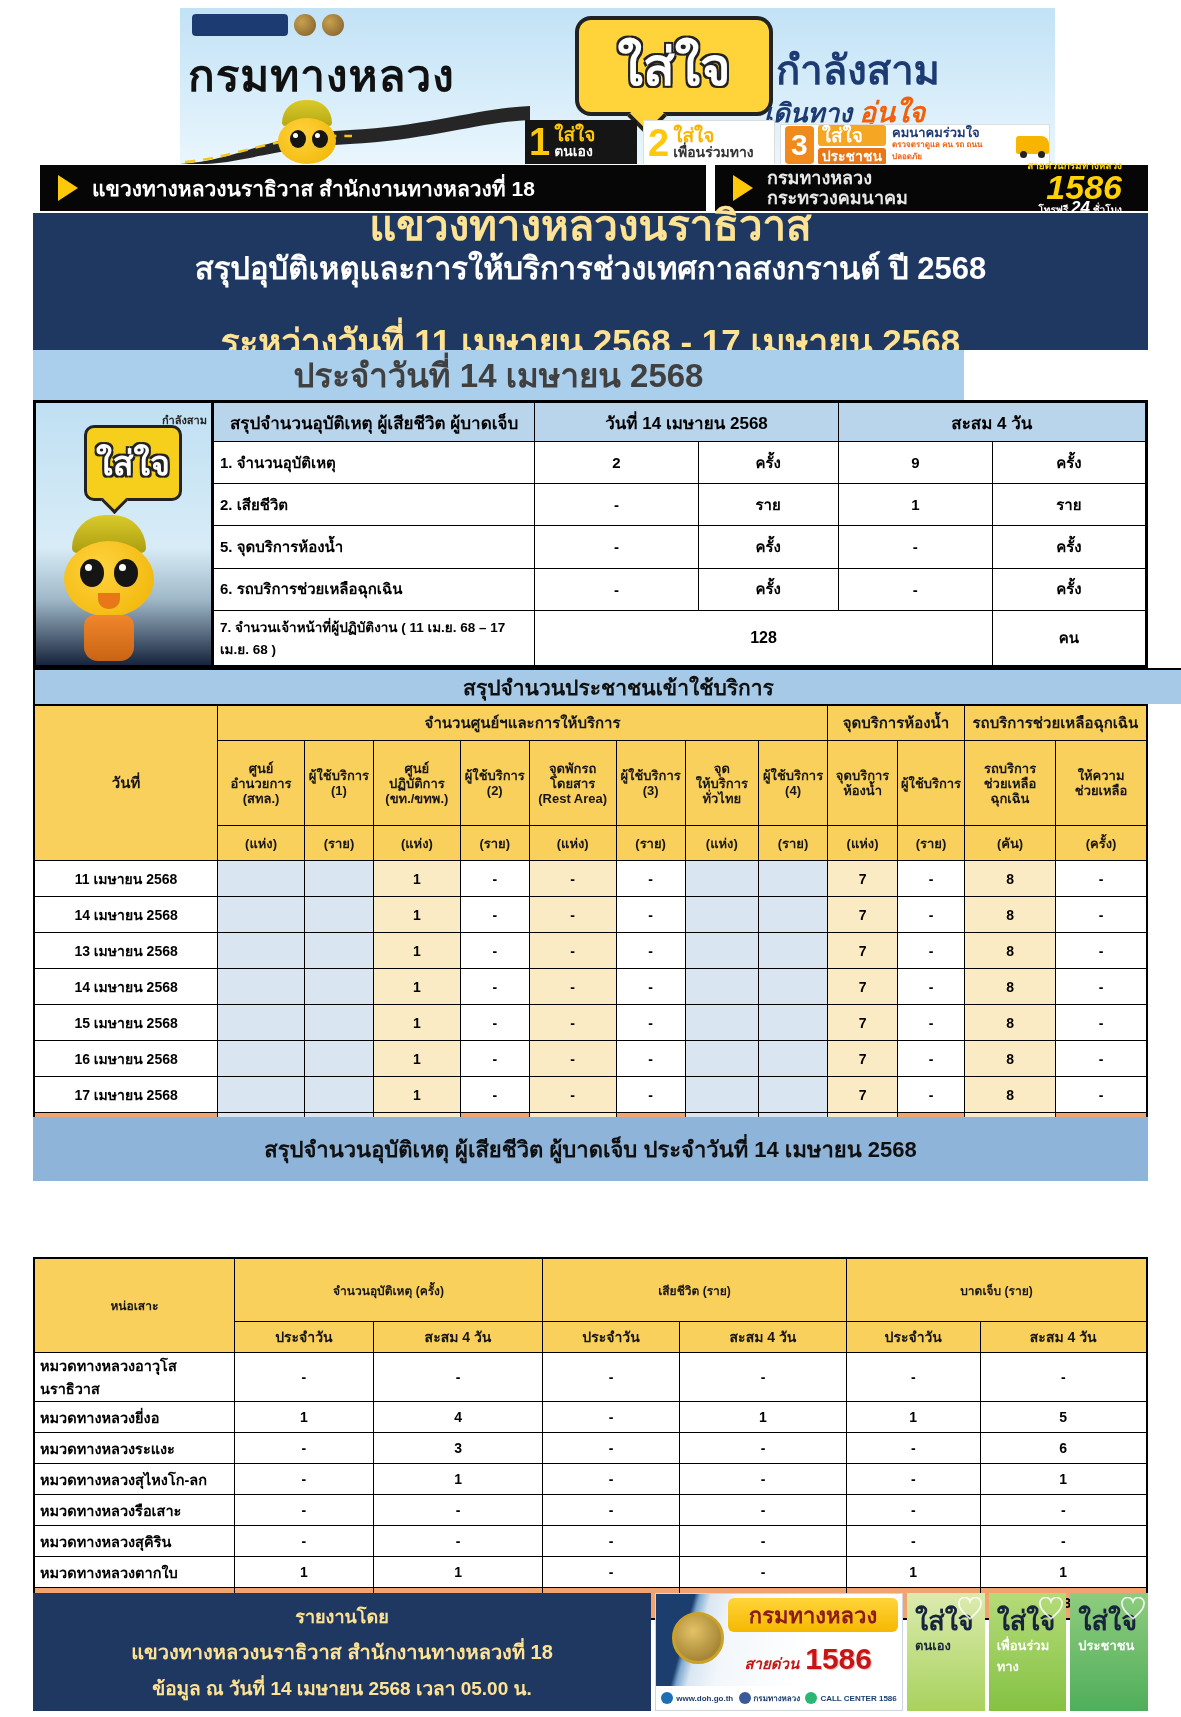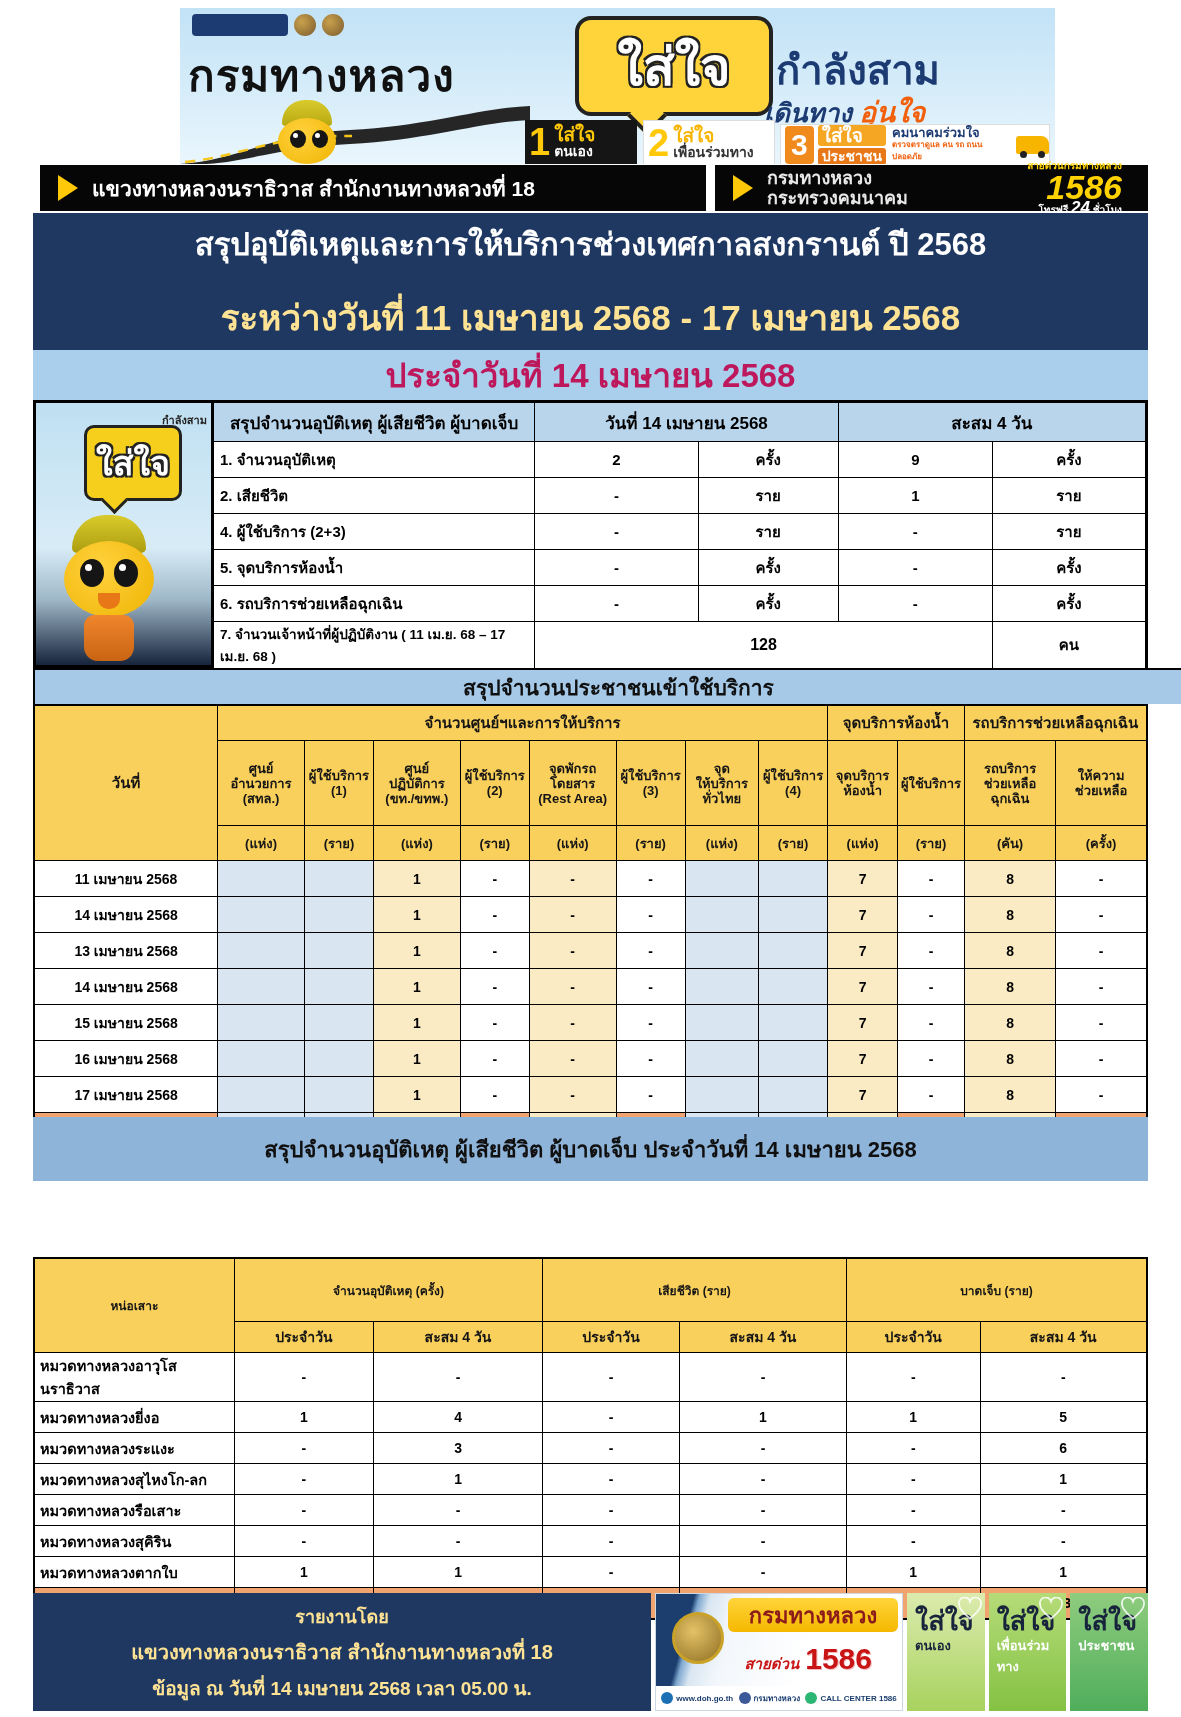--- a/index.html
+++ b/index.html
@@ -64,23 +64,23 @@
   .tb-hot-sub b{font-size:17px;font-style:italic;}
 
   
   .titleblock{left:33px;top:213px;width:1115px;height:137px;background:#1E3862;
     display:flex;flex-direction:column;align-items:center;justify-content:center;gap:4px;}
   .t-l1{color:#FFE394;font-size:42px;font-weight:900;line-height:44px;}
   .t-l2{color:#FFFFFF;font-size:31px;font-weight:900;line-height:34px;}
   .t-l3{color:#FFE394;font-size:35px;font-weight:900;line-height:34px;margin-top:35px;}
 
   
-  .daybar{left:33px;top:350px;width:1115px;height:50px;background:#AACFED;
+  .daybar{left:33px;top:350px;width:931px;height:50px;background:#AACFED;
     display:flex;align-items:center;justify-content:center;
-    font-size:33px;font-weight:900;color:#be185d;border-bottom:7px solid #3b82f6;}
+    font-size:33px;font-weight:900;color:#404040;border-bottom:7px solid #3b82f6;}
 
   
   .sumwrap{left:33px;top:400px;width:1115px;height:268px;display:flex;}
   .mascotpanel{width:175px;border:3px solid #000;border-right:0;position:relative;overflow:hidden;
     background:linear-gradient(180deg,#BFE0F2 0%,#D8ECF7 55%,#9FB8C8 75%,#17243C 100%);}
   .mp-label{position:absolute;right:4px;top:8px;font-size:11px;font-weight:900;color:#222;}
   .mp-bubble{position:absolute;left:48px;top:22px;width:92px;height:70px;background:#F5CF1B;
     border:3px solid #222;border-radius:10px;display:flex;align-items:center;justify-content:center;}
   .mp-bubble:after{content:"";position:absolute;left:18px;bottom:-12px;width:16px;height:16px;background:#F5CF1B;
     border-right:3px solid #222;border-bottom:3px solid #222;transform:rotate(45deg);}
@@ -247,20 +247,21 @@
       <div class="tb-hot-sub">
         <span data-name="hotline-free">โทรฟรี</span>
         <b data-name="hotline-24">24</b>
         <span data-name="hotline-hours">ชั่วโมง</span>
       </div>
     </div>
   </div>
 </div>
 
 <div class="abs titleblock" data-name="title-block">
+  <div class="t-l1" data-name="page-title">แขวงทางหลวงนราธิวาส</div>
   <div class="t-l2" data-name="page-subtitle">สรุปอุบัติเหตุและการให้บริการช่วงเทศกาลสงกรานต์ ปี 2568</div>
   <div class="t-l3" data-name="date-range">ระหว่างวันที่  11 เมษายน 2568 -  17 เมษายน 2568</div>
 </div>
 
 <div class="abs daybar" data-name="day-bar">ประจำวันที่ 14 เมษายน 2568</div>
 
 <div class="abs sumwrap" data-name="summary-section">
   <div class="mascotpanel" data-name="mascot-panel">
     <div class="mp-label" data-name="mascot-top-label">กำลังสาม</div>
     <div class="mp-bubble" data-name="mascot-speech-bubble">
@@ -300,27 +301,20 @@
           <td data-name="summary-day-value">2</td>
           <td data-name="summary-day-unit">ครั้ง</td>
           <td data-name="summary-cum-value">9</td>
           <td data-name="summary-cum-unit">ครั้ง</td>
         </tr>
         <tr data-name="summary-row">
           <td data-name="summary-row-label" class="lbl">2. เสียชีวิต</td>
           <td data-name="summary-day-value">-</td>
           <td data-name="summary-day-unit">ราย</td>
           <td data-name="summary-cum-value">1</td>
-          <td data-name="summary-cum-unit">ราย</td>
-        </tr>
-        <tr data-name="summary-row">
-          <td data-name="summary-row-label" class="lbl">4. ผู้ใช้บริการ (2+3)</td>
-          <td data-name="summary-day-value">-</td>
-          <td data-name="summary-day-unit">ราย</td>
-          <td data-name="summary-cum-value">-</td>
           <td data-name="summary-cum-unit">ราย</td>
         </tr>
         <tr data-name="summary-row">
           <td data-name="summary-row-label" class="lbl">5. จุดบริการห้องน้ำ</td>
           <td data-name="summary-day-value">-</td>
           <td data-name="summary-day-unit">ครั้ง</td>
           <td data-name="summary-cum-value">-</td>
           <td data-name="summary-cum-unit">ครั้ง</td>
         </tr>
         <tr data-name="summary-row">

